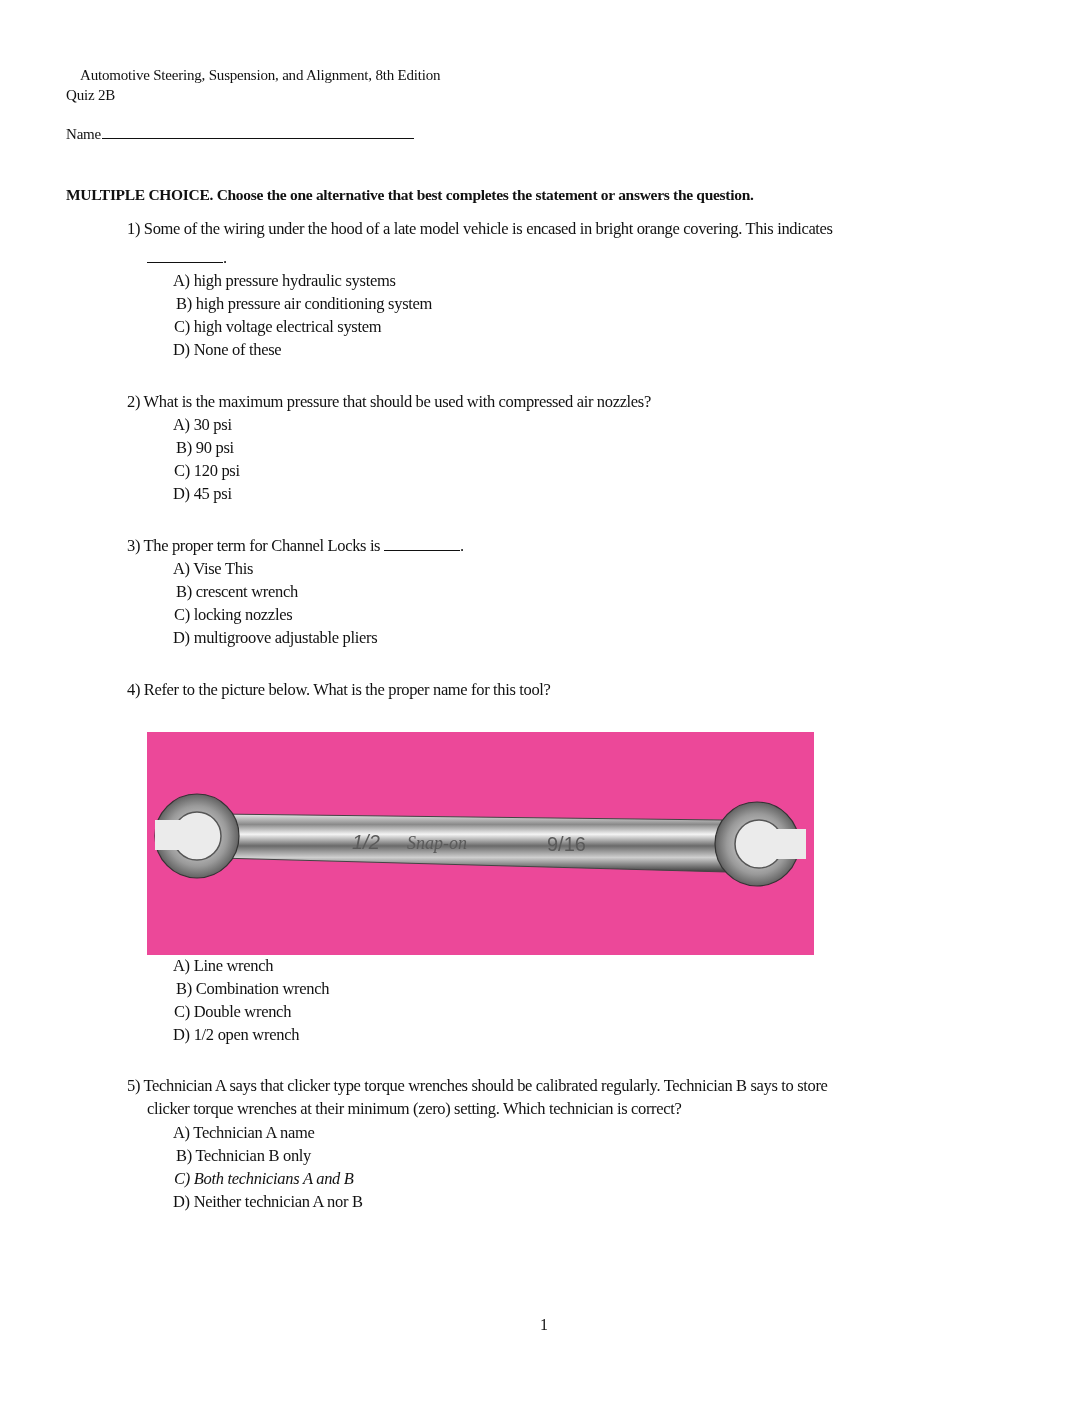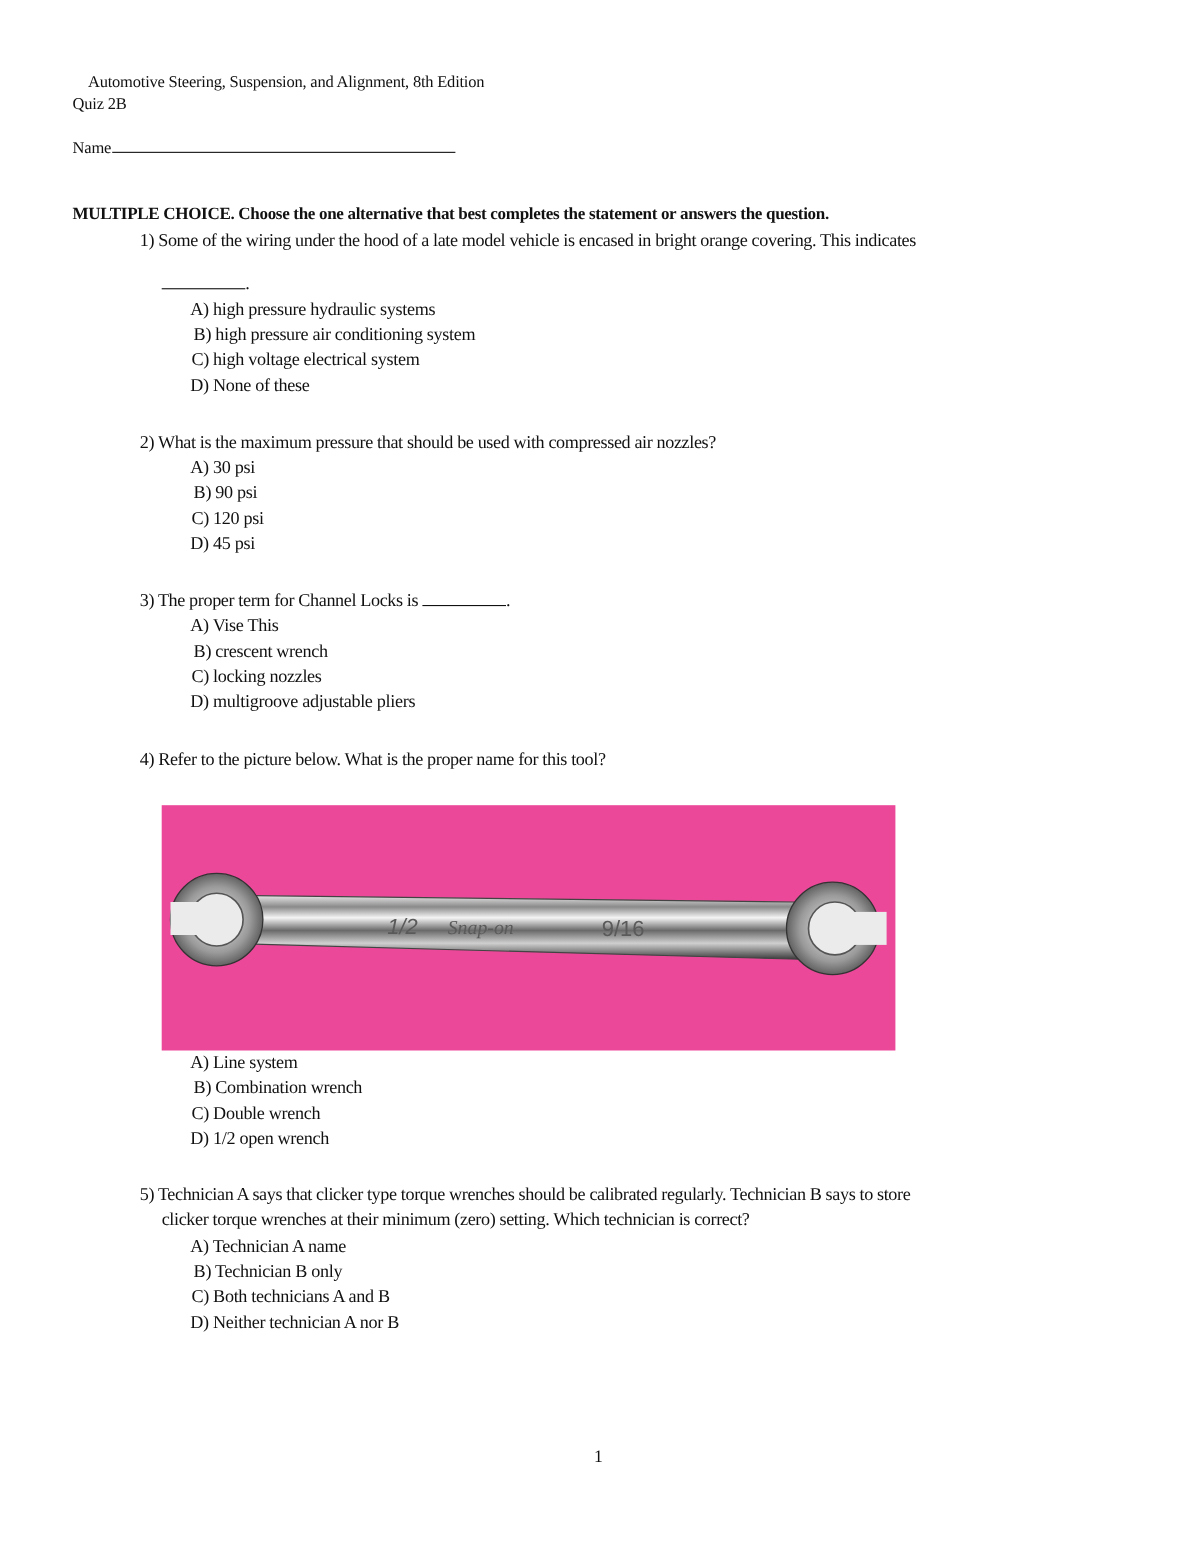--- a/index.html
+++ b/index.html
@@ -20,21 +20,21 @@
 
 <div class="abs hdr" style="left:80px; top:67px;">Automotive Steering, Suspension, and Alignment, 8th Edition</div>
 <div class="abs hdr" style="left:66px; top:87px;">Quiz 2B</div>
 <div class="abs hdr" style="left:66px; top:126px;">
   <span>Name</span><span class="name-line"></span>
 </div>
 
 <div class="abs instr" style="left:66px; top:186px;">MULTIPLE CHOICE.  Choose the one alternative that best completes the statement or answers the question.</div>
 
 <div>
-  <div class="abs q" style="left:127px; top:209px;">
+  <div class="abs q" style="left:127px; top:219px;">
     <span>1)</span>
     <span>Some of the wiring under the hood of a late model vehicle is encased in bright orange covering. This indicates</span>
   </div>
   <div class="abs q" style="left:147px; top:248px;">
     <span class="blank" style="width:76px;"></span><span>.</span>
   </div>
   <div class="abs opt" style="left:173px; top:271px;"><span>A)</span> <span>high pressure hydraulic systems</span></div>
   <div class="abs opt" style="left:176px; top:294px;"><span>B)</span> <span>high pressure air conditioning system</span></div>
   <div class="abs opt" style="left:174px; top:317px;"><span>C)</span> <span>high voltage electrical system</span></div>
   <div class="abs opt" style="left:173px; top:340px;"><span>D)</span> <span>None of these</span></div>
@@ -96,31 +96,31 @@
       <circle cx="610" cy="112" r="42" fill="url(#head)" stroke="#333" stroke-width="1.2"></circle>
       <circle cx="612" cy="112" r="24" fill="#ebebeb" stroke="#555" stroke-width="1.5"></circle>
       <rect x="614" y="97" width="45" height="30" fill="#ebebeb"></rect>
 
       <text x="205" y="117" font-family="Liberation Sans, sans-serif" font-size="20" fill="#5a5a5a" font-style="italic">1/2</text>
       <text x="260" y="117" font-family="Liberation Serif, serif" font-size="18" fill="#5a5a5a" font-style="italic">Snap-on</text>
       <text x="400" y="119" font-family="Liberation Sans, sans-serif" font-size="20" fill="#5a5a5a">9/16</text>
     </svg>
   </div>
 
-  <div class="abs opt" style="left:173px; top:956px;"><span>A)</span> <span>Line system</span></div>
+  <div class="abs opt" style="left:173px; top:956px;"><span>A)</span> <span>Line wrench</span></div>
   <div class="abs opt" style="left:176px; top:979px;"><span>B)</span> <span>Combination wrench</span></div>
   <div class="abs opt" style="left:174px; top:1002px;"><span>C)</span> <span>Double wrench</span></div>
   <div class="abs opt" style="left:173px; top:1025px;"><span>D)</span> <span>1/2 open wrench</span></div>
 </div>
 
 <div>
   <div class="abs q" style="left:127px; top:1076px;">
     <span>5)</span>
     <span>Technician A says that clicker type torque wrenches should be calibrated regularly. Technician B says to store</span>
   </div>
   <div class="abs q" style="left:147px; top:1099px;">clicker torque wrenches at their minimum (zero) setting. Which technician is correct?</div>
   <div class="abs opt" style="left:173px; top:1123px;"><span>A)</span> <span>Technician A name</span></div>
   <div class="abs opt" style="left:176px; top:1146px;"><span>B)</span> <span>Technician B only</span></div>
-  <div class="abs opt" style="left:174px; top:1169px;"><span>C)</span> <span>Both technicians A and B</span></div>
+  <div class="abs opt" style="left:174px; top:1169px;font-style:italic;"><span>C)</span> <span>Both technicians A and B</span></div>
   <div class="abs opt" style="left:173px; top:1192px;"><span>D)</span> <span>Neither technician A nor B</span></div>
 </div>
 
 <div class="abs pageno" style="left:540px; top:1316px;">1</div>
 
 </body></html>

